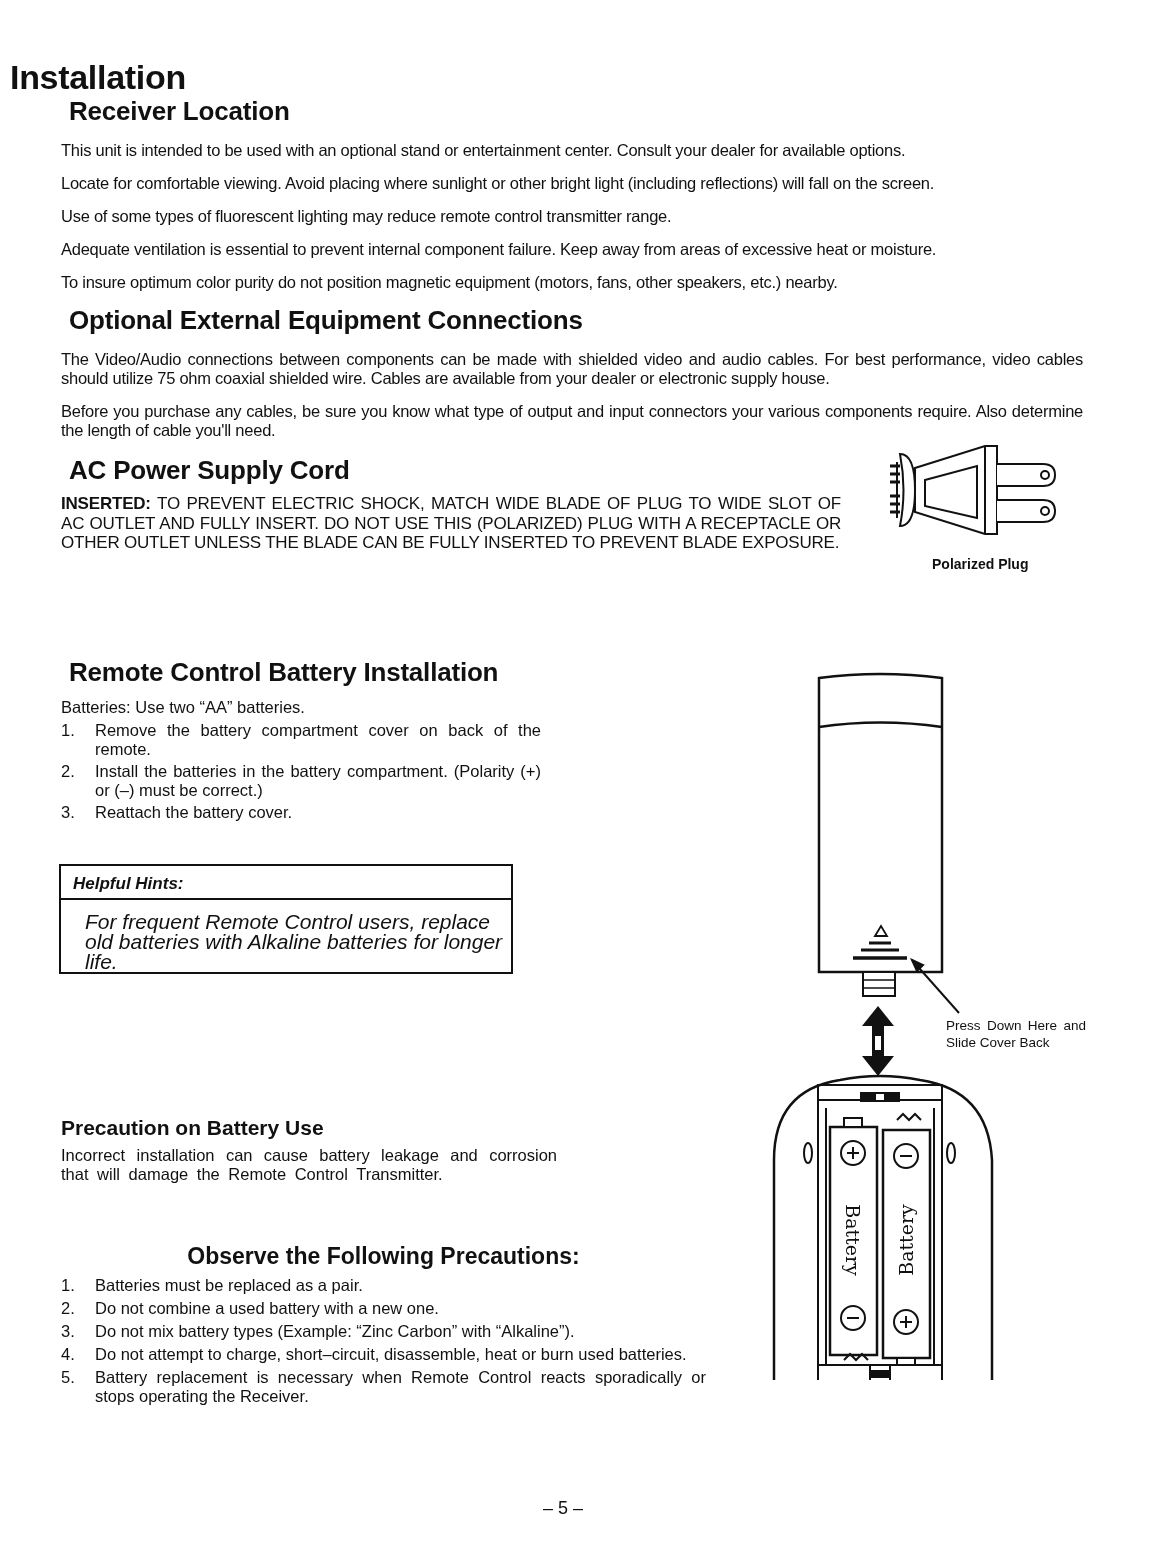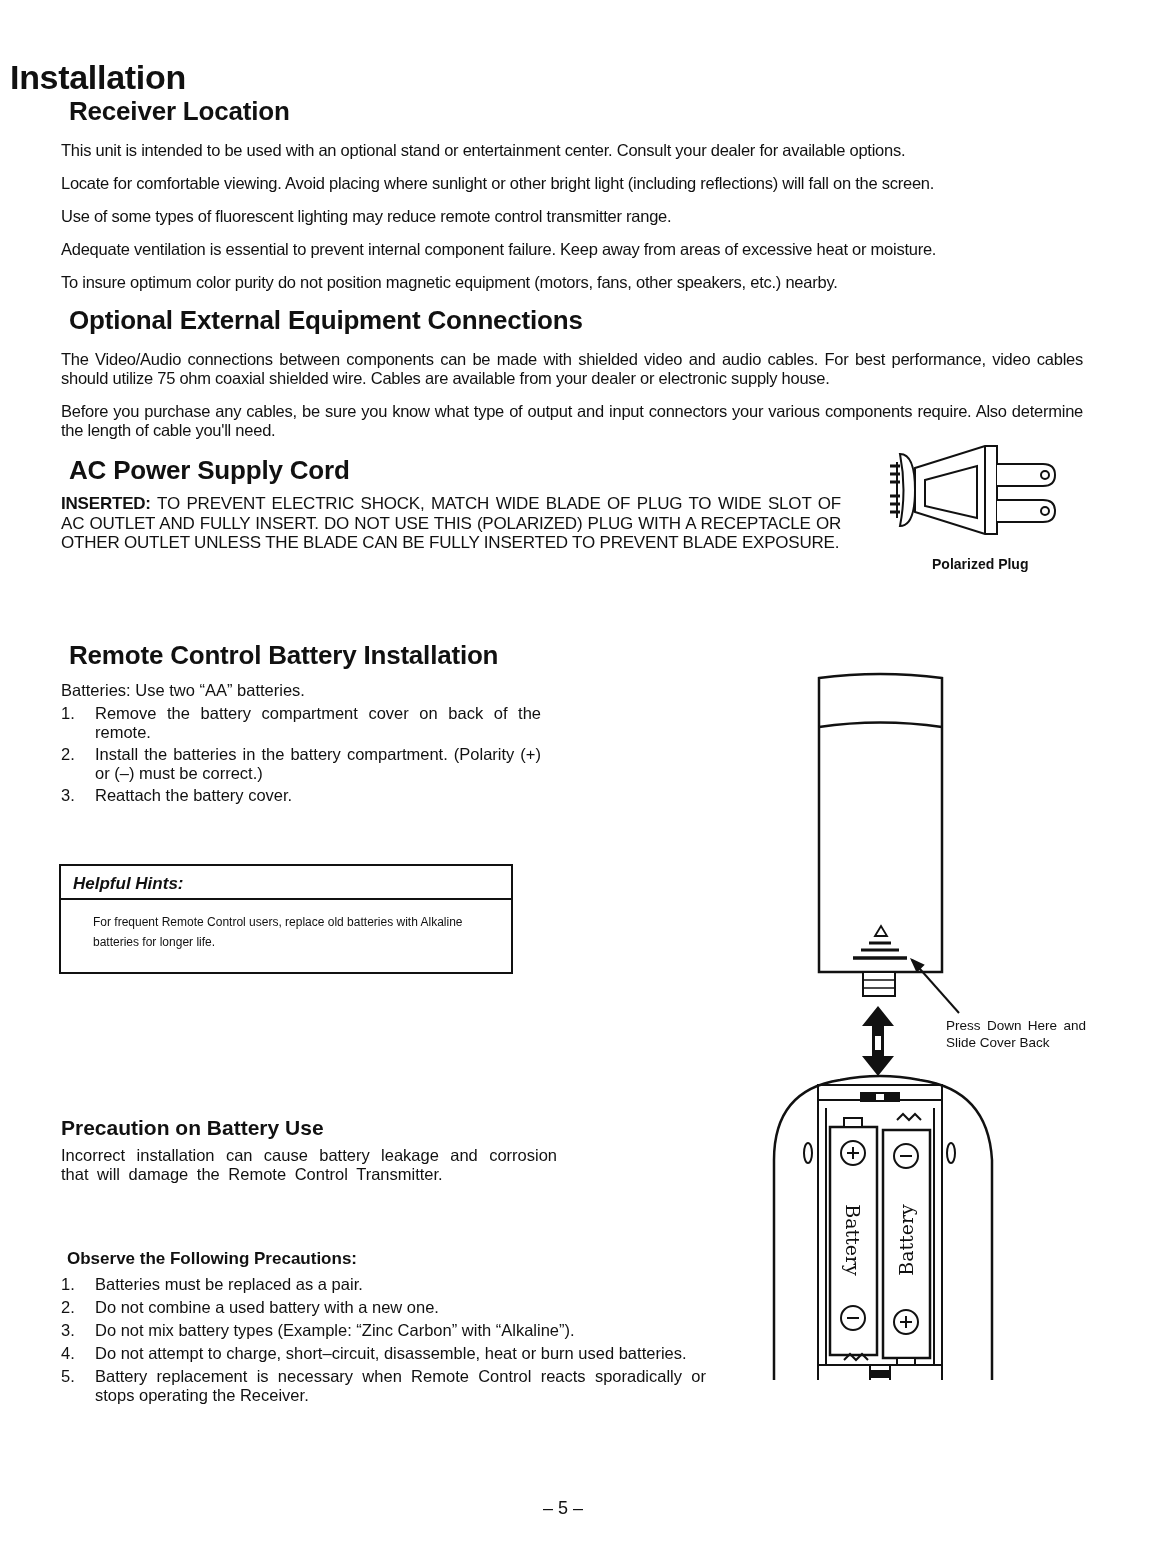--- a/index.html
+++ b/index.html
@@ -3,32 +3,32 @@
 <meta charset="utf-8">
 <style>
   html, body { margin: 0; padding: 0; background: #ffffff; }
   body { width: 1166px; height: 1566px; position: relative; overflow: hidden;
          font-family: "Liberation Sans", sans-serif; color: #111; }
   .abs { position: absolute; }
   .page-title { left: 0; width: 1126px; top: 58px; text-align: left;
                 font-size: 34px; font-weight: bold; letter-spacing: -0.3px; padding-left: 10px; }
   h2 { margin: 8px; font-size: 26px; font-weight: bold; letter-spacing: -0.2px; }
   h3 { margin: 0; font-size: 21px; font-weight: bold; }
-  h4 { margin: 6px; font-size: 17px; font-weight: bold; }
+  h4 { margin: 0; font-size: 23px; font-weight: bold; text-align: center; }
   p { margin: 0; font-size: 16.5px; line-height: 19px; }
   .body-col { left: 61px; width: 1022px; }
   .para { margin-bottom: 5px; text-align: justify; letter-spacing: -0.25px; margin-top: 14px; }
   .caution { font-size: 17px; line-height: 19.5px; text-align: justify; letter-spacing: -0.2px; }
   ol.steps { list-style: none; margin: 0; padding: 0; }
   ol.steps li { position: relative; padding-left: 34px; font-size: 16.5px; line-height: 19px; text-align: justify; }
   ol.steps li .num { position: absolute; left: 0; top: 0; }
   .hint-box { left: 59px; top: 864px; width: 450px; height: 106px; border: 2px solid #111; }
   .hint-head { height: 34px; border-bottom: 2px solid #111; padding-left: 12px; box-sizing: border-box;
                font-size: 17px; font-weight: bold; font-style: italic; line-height: 36px; }
-  .hint-body { padding: 12px 6px 0 32px; font-size: 12px; line-height: 20px; }
+  .hint-body { padding: 12px 6px 0 24px; font-size: 21px; line-height: 20px; font-style: italic; }
   .small-label { font-size: 13.5px; line-height: 17px; }
   .caption { font-size: 14px; font-weight: bold; }
   .page-num { left: 0; width: 1126px; top: 1498px; text-align: center; font-size: 18px; }
 </style>
 </head>
 <body>
 
 <div class="abs page-title">Installation</div>
 
 <section class="abs body-col" style="top:88px;">
@@ -68,21 +68,21 @@
     <path d="M100 2 L100 90"></path>
 
     <path d="M112 20 H158 Q170 20 170 31 Q170 42 158 42 H112" fill="#fff"></path>
     <circle cx="160" cy="31" r="4"></circle>
     <path d="M112 56 H158 Q170 56 170 67 Q170 78 158 78 H112" fill="#fff"></path>
     <circle cx="160" cy="67" r="4"></circle>
   </svg>
 </div>
 <div class="abs caption" style="left:932px; top:556px;">Polarized Plug</div>
 
-<section class="abs" style="left:61px; top:632px; width:480px;">
+<section class="abs" style="left:61px; top:649px; width:480px;">
   <h2>Remote Control Battery Installation</h2>
   <p style="margin-top:10px;">Batteries: Use two “AA”  batteries.</p>
   <ol class="steps" style="margin-top:4px;">
     <li><span class="num">1.</span><span>Remove the battery compartment cover on back of the remote.</span></li>
     <li style="margin-top:3px;"><span class="num">2.</span><span>Install the batteries in the battery compartment. (Polarity (+) or (–) must be correct.)</span></li>
     <li style="margin-top:3px;"><span class="num">3.</span><span>Reattach the battery cover.</span></li>
   </ol>
 </section>
 
 <div class="abs hint-box">

